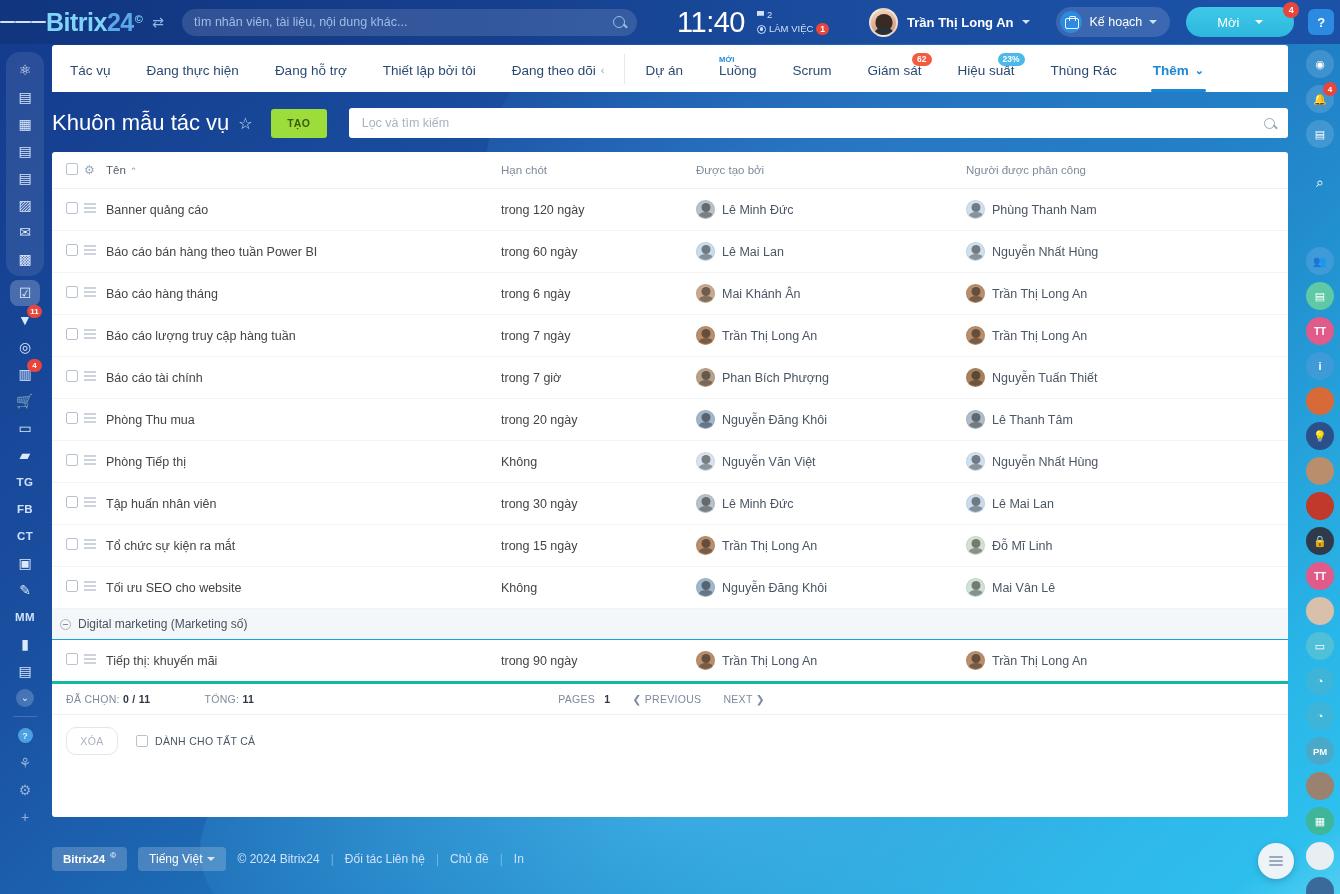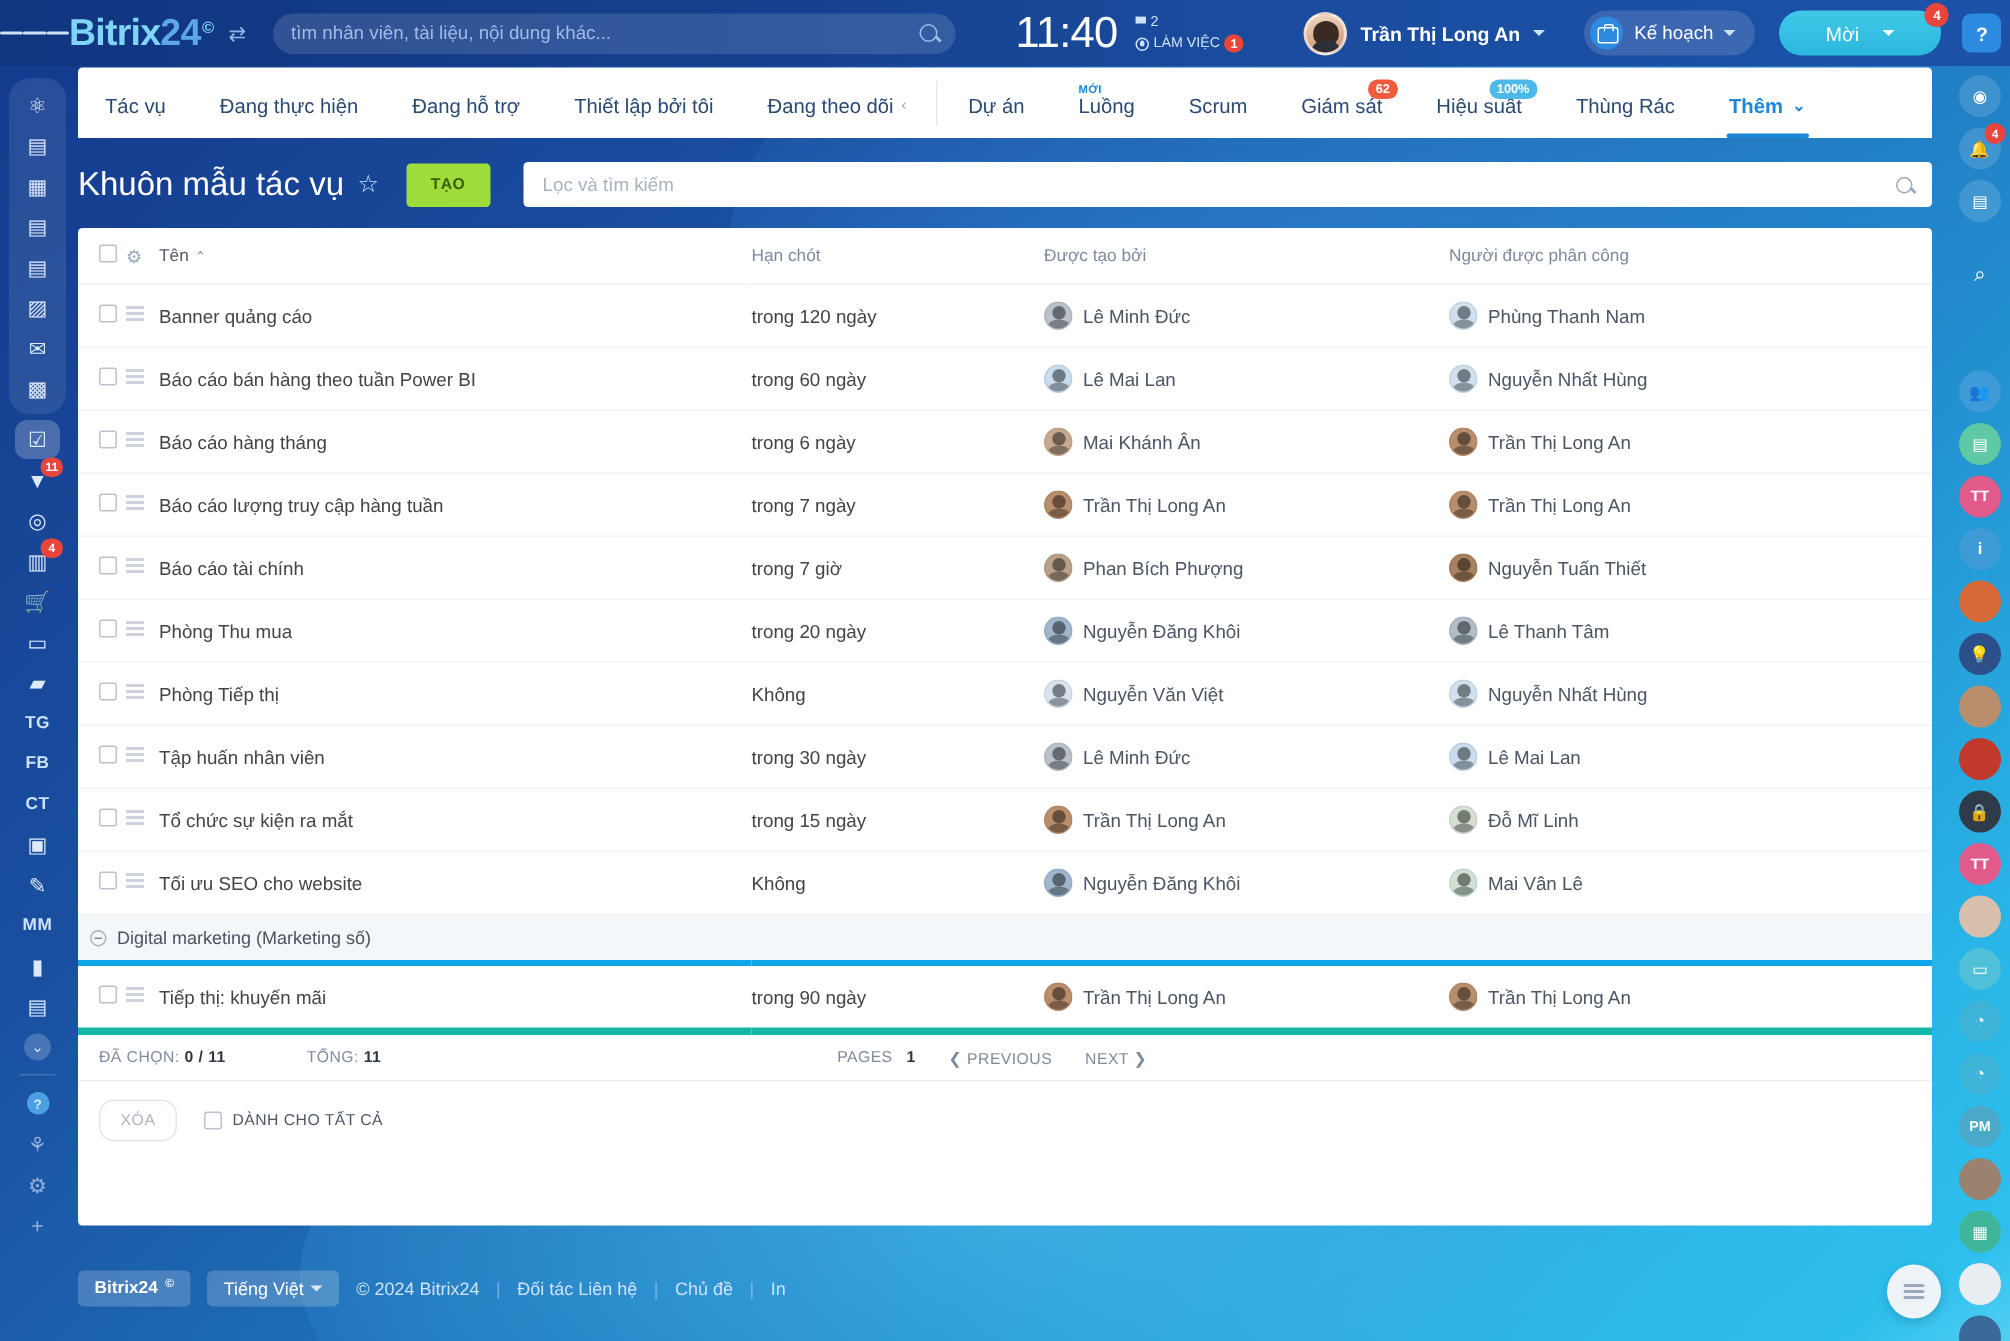--- a/index.html
+++ b/index.html
@@ -179,26 +179,26 @@
   .cb{width:12px;height:12px;border:1px solid #b9c2ce;border-radius:2px;display:inline-block;cursor:pointer;background:#fff;}
   .gear{color:#9aa9bd;font-size:12px;cursor:pointer;}
   .drag{display:inline-block;cursor:grab;}
   .drag i{display:block;width:12px;height:1.5px;background:#ccd3dc;margin:2.5px 0;}
   .sortarrow{font-size:9px;margin-left:4px;color:#8a94a3;}
   .person{display:flex;align-items:center;gap:7px;}
   .pav{width:19px;height:19px;border-radius:50%;flex:none;position:relative;overflow:hidden;border:1px solid rgba(0,0,0,.06);}
   .pav::before{content:"";position:absolute;left:50%;top:2px;width:9px;height:9px;transform:translateX(-50%);border-radius:50%;background:rgba(0,0,0,.45);}
   .pav::after{content:"";position:absolute;left:50%;bottom:-3px;width:15px;height:9px;transform:translateX(-50%);border-radius:50% 50% 0 0;background:rgba(0,0,0,.35);}
   .pname{color:#4b5564;font-size:12.5px;}
-  tr.group td{background:#f4f7fa;border-bottom:4px solid #0ea5e9;padding:8px 0;}
+  tr.group td{background:#f4f7fa;border-bottom:1px solid #0ea5e9;padding:8px 0;}
   .groupwrap{display:flex;align-items:center;gap:7px;padding-left:8px;}
   .minus{width:11px;height:11px;border:1px solid #a8b3c1;border-radius:50%;position:relative;cursor:pointer;flex:none;}
   .minus::after{content:"";position:absolute;left:2px;right:2px;top:4.5px;height:1px;background:#7d8a9c;}
   .gtitle{font-size:12px;color:#49525f;}
-  tr.last td{border-bottom:5px solid #14b8a6;}
+  tr.last td{border-bottom:3px solid #14b8a6;}
 
   #counterrow{
     display:flex;align-items:center;height:31px;border-bottom:1px solid #eef1f5;
     font-size:10.5px;color:#7d8a9c;letter-spacing:.3px;padding-left:14px;
   }
   #counterrow .strong{color:#2f3742;font-weight:bold;margin-top:25px;}
   #counterrow .seg{margin-right:54px;}
   #pager{margin-left:250px;display:flex;align-items:center;gap:22px;}
   #pager span{cursor:pointer;}
   #actionrow{display:flex;align-items:center;height:52px;padding-left:14px;gap:18px;}
@@ -384,21 +384,21 @@
   </div>
   <div class="tab">
       <span>Scrum</span>
     </div>
   <div class="tab">
     <span>Giám sát</span>
     <span class="cbdg">62</span>
   </div>
   <div class="tab">
     <span>Hiệu suất</span>
-    <span class="cbdg blue">100%</span>
+    <span class="cbdg blue">23%</span>
   </div>
   <div class="tab">
       <span>Thùng Rác</span>
     </div>
   <div class="tab active">
     <span>Thêm</span>
     <span style="margin-left:6px;font-size:11px;">⌄</span>
   </div>
 </div>
 

